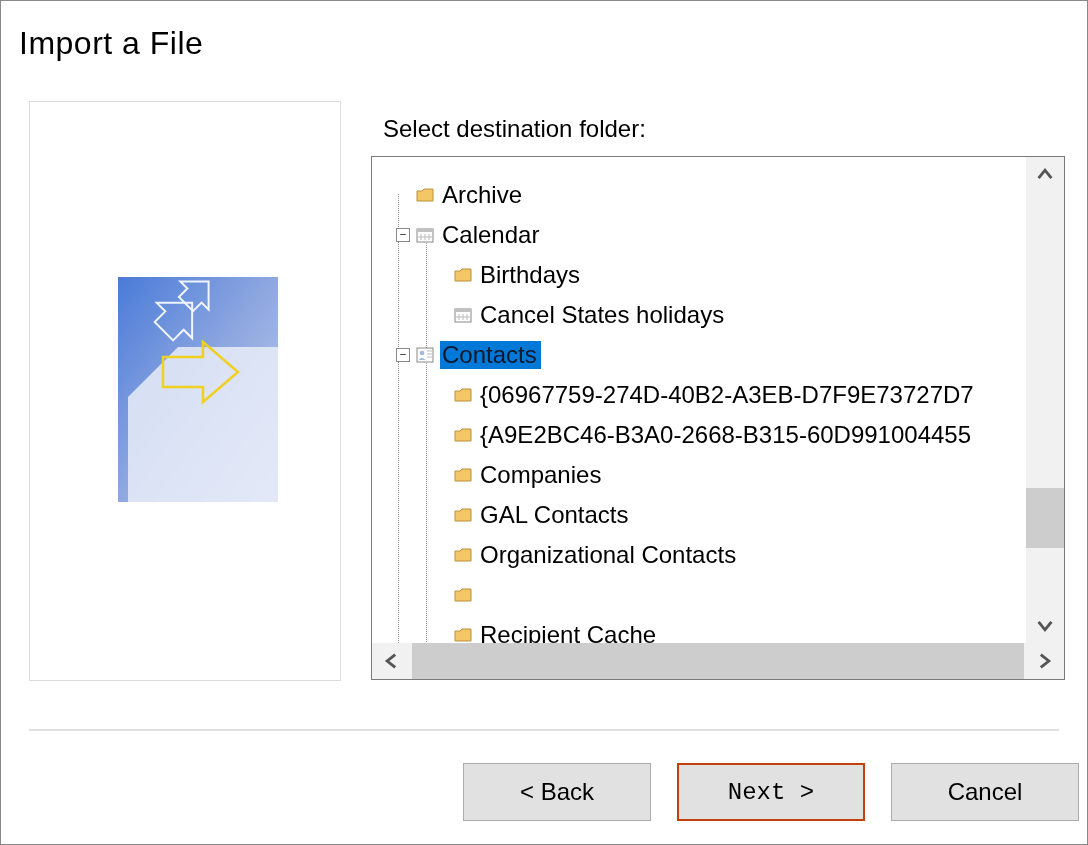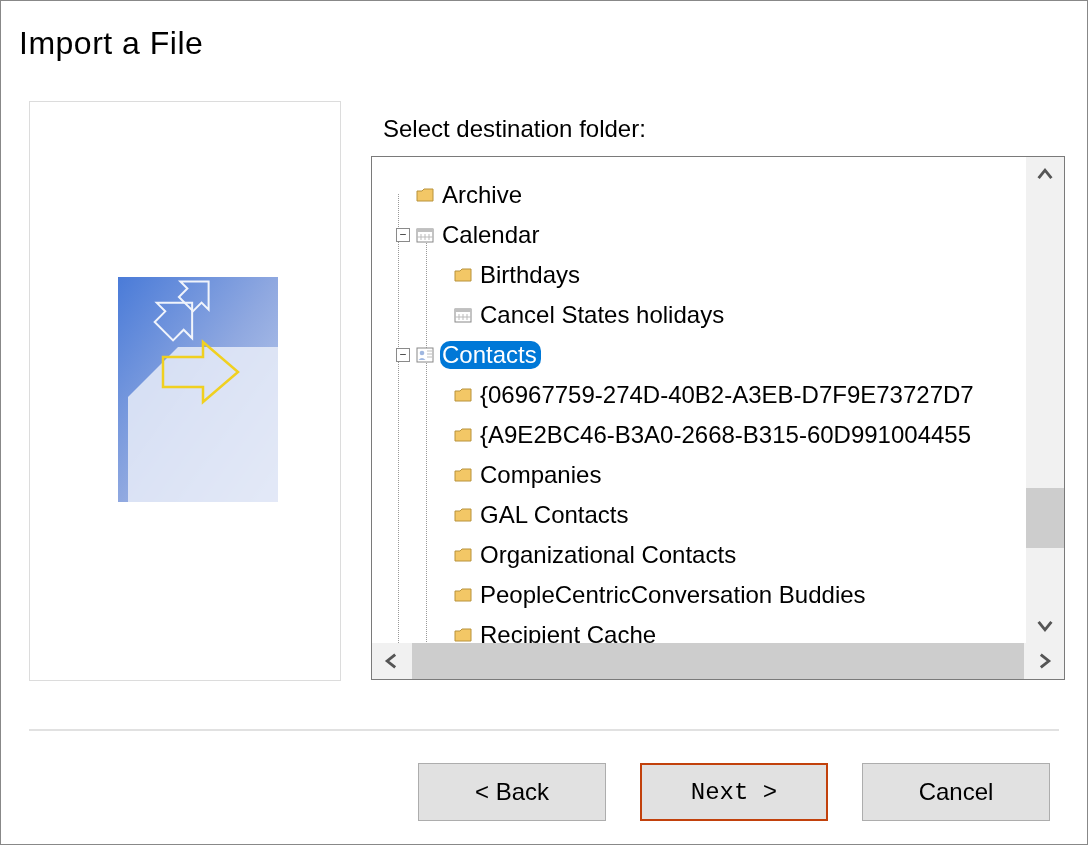--- a/index.html
+++ b/index.html
@@ -115,22 +115,21 @@
     margin-right: 6px;
     vertical-align: middle;
   }
   .folder-icon svg, .calendar-icon svg, .contacts-icon svg, .cal-small-icon svg { display:block; }
 
   .label {
     padding: 0 4px 0 2px;
   }
   .label.selected {
     background: #0078d7;
-    color: #ffffff;
-    border-radius: 10px;
+    color: #0f172a;
   }
 
   
   .guides {
     position:absolute;
     left:0; top:0; right:0; bottom:0;
     pointer-events:none;
   }
   .guides .v1 { position:absolute; left: 26px; top: 19px; bottom: 0; border-left: 1px dotted #999; }
   .guides .v2 { position:absolute; left: 54px; top: 59px; bottom: 0; border-left: 1px dotted #999; height: 410px;}
@@ -177,24 +176,24 @@
   .divider {
     position:absolute;
     left: 28px; right: 28px;
     top: 728px;
     height: 2px;
     background: #e1e1e1;
   }
 
   .button-row {
     position:absolute;
-    right: 37px;
+    right: 8px;
     top: 762px;
     display:flex;
-    gap: 34px;
+    gap: 26px;
   }
   .btn {
     width: 188px;
     height: 58px;
     border: 1px solid #adadad;
     background: #e1e1e1;
     display:flex;
     align-items:center;
     justify-content:center;
     font-size: 24px;
@@ -364,21 +363,20 @@
             <span class="label">Organizational Contacts</span>
           </div>
           <div class="tree-row">
             <span class="indent" style="width: 48px;"></span>
             <span class="expander hidden"></span>
             <span class="folder-icon">
               <svg width="18" height="14" viewBox="0 0 18 14">
                 <path d="M1 3 L6 3 L8 1 L17 1 L17 13 L1 13 Z" fill="#f3c766" stroke="#b8923a"></path>
               </svg>
             </span>
-            <span class="label">PeopleCentricConversation Buddies</span>
           </div>
           <div class="tree-row">
             <span class="indent" style="width: 48px;"></span>
             <span class="expander hidden"></span>
             <span class="folder-icon">
               <svg width="18" height="14" viewBox="0 0 18 14">
                 <path d="M1 3 L6 3 L8 1 L17 1 L17 13 L1 13 Z" fill="#f3c766" stroke="#b8923a"></path>
               </svg>
             </span>
             <span class="label">Recipient Cache</span>

